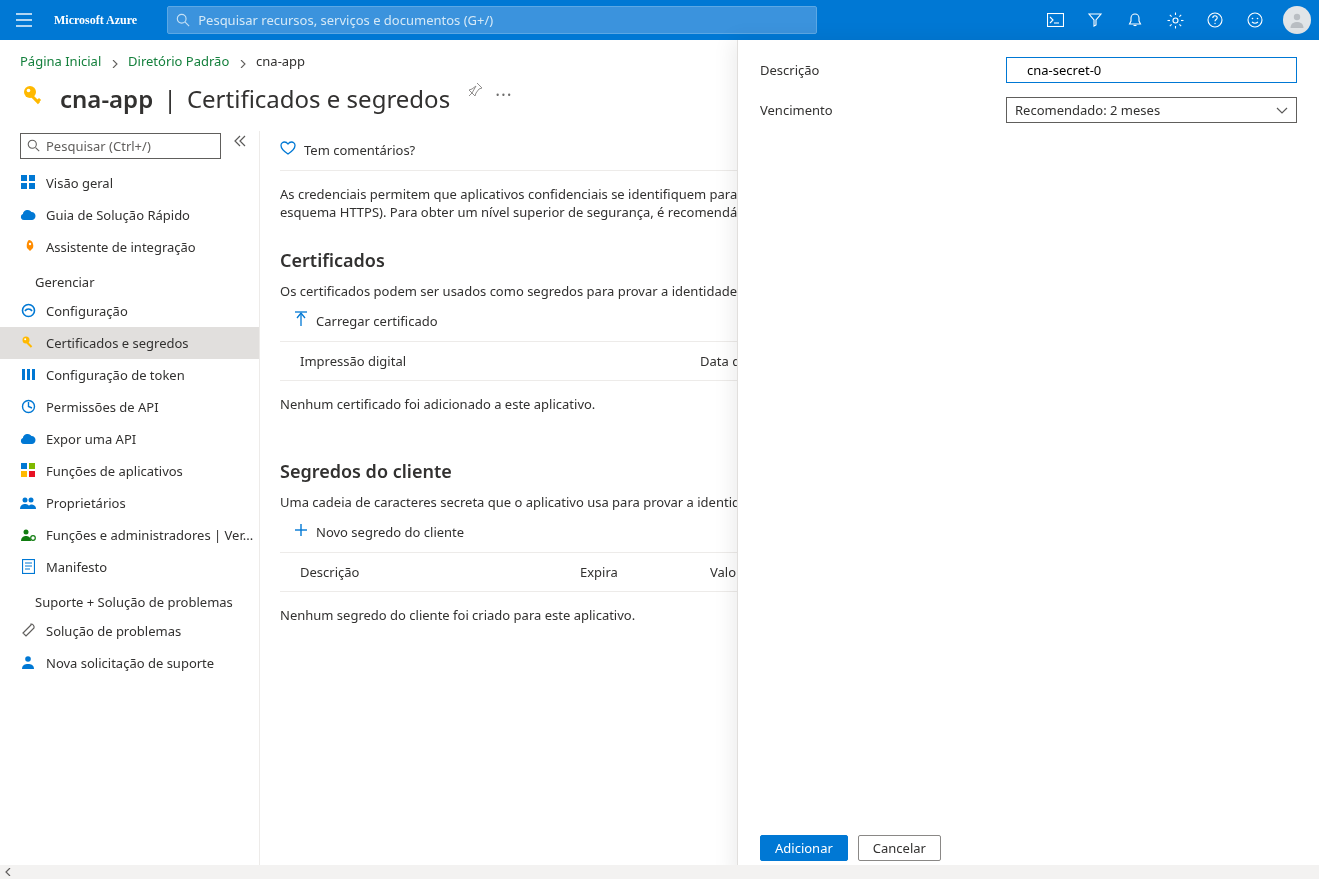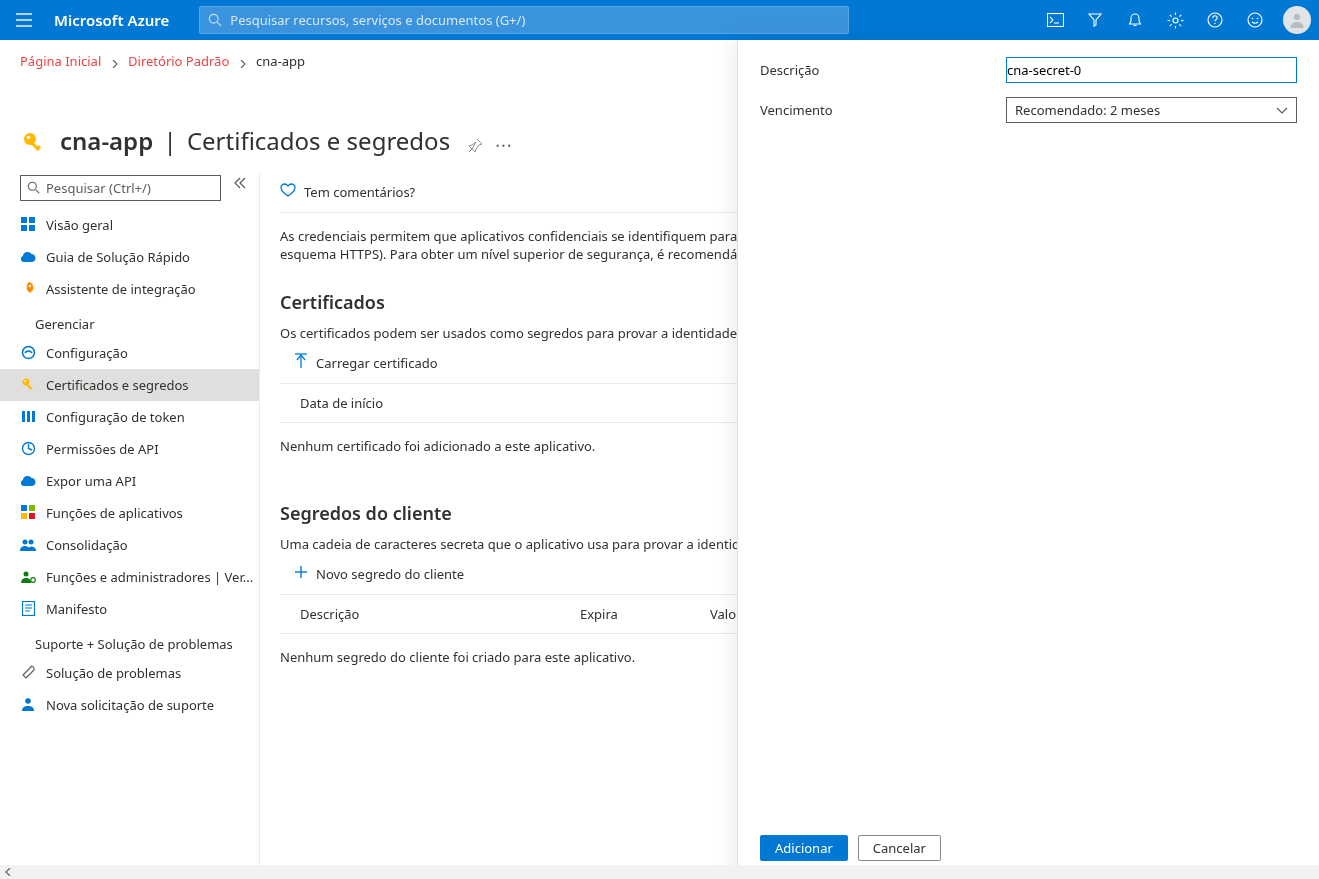--- a/index.html
+++ b/index.html
@@ -1,38 +1,38 @@
 <!DOCTYPE html>
 <html><head>
 <meta charset="utf-8">
 <style>
   * { box-sizing: border-box; margin: 0; padding: 0; }
   html, body { width: 1319px; height: 879px; font-family: "Segoe UI", system-ui, sans-serif; font-size: 13px; color: #323130; background: #fff; overflow: hidden; }
 
   .topbar { height: 40px; background: #0078d4; display: flex; align-items: center; color: #fff; padding: 0 0 0 0; }
   .topbar .hamburger { width: 48px; height: 40px; display: flex; align-items: center; justify-content: center; cursor: pointer; }
-  .topbar .brand { font-weight: 600; font-size: 15px; padding: 0 10px 0 6px; margin-right: 20px; white-space: nowrap; }
+  .topbar .brand { font-weight: 600; font-size: 12px; padding: 0 10px 0 6px; margin-right: 20px; white-space: nowrap; font-family: Liberation Serif, serif; }
   .topbar .searchbox { flex: 0 0 650px; height: 28px; background: #3b93dd; border-radius: 2px; display: flex; align-items: center; color: #d5e9f7; padding: 0 8px; border: 1px solid #5ca8e4; }
   .topbar .searchbox svg { flex: 0 0 auto; margin-right: 8px; opacity: .9; }
   .topbar .searchbox span { font-size: 13px; }
   .topbar .spacer { flex: 1; }
   .topbar .tb-icons { display: flex; align-items: center; height: 100%; }
   .topbar .tb-icon { width: 40px; height: 40px; display: flex; align-items: center; justify-content: center; cursor: pointer; }
   .topbar .avatar { width: 44px; display: flex; align-items: center; justify-content: center; }
   .topbar .avatar-circle { width: 28px; height: 28px; border-radius: 50%; background: #e1e5e8; display: flex; align-items: center; justify-content: center; }
   .topbar .avatar-circle svg { opacity: .55; }
 
   .page { position: relative; height: calc(879px - 40px); }
 
   .breadcrumb { padding: 12px 20px 6px 20px; font-size: 13px; color: #605e5c; }
-  .breadcrumb a { color: #ef4444; text-decoration: none; cursor: pointer; }
+  .breadcrumb a { color: #15803d; text-decoration: none; cursor: pointer; }
   .breadcrumb .sep { color: #605e5c; padding: 0 6px; }
   .breadcrumb .chev { display:inline-block; vertical-align: middle; }
 
-  .titlebar { display: flex; align-items: flex-end; padding: 4px 20px 16px 20px; gap: 12px; margin-top: 42px; }
+  .titlebar { display: flex; align-items: flex-start; padding: 4px 20px 16px 20px; gap: 12px; }
   .titlebar .key-icon { width: 28px; height: 28px; display: inline-flex; align-items: center; justify-content: center; }
   .titlebar h1 { font-weight: 600; font-size: 24px; color: #323130; }
   .titlebar .subtitle { font-weight: 400; color: #323130; }
   .titlebar .pin { margin-left: 6px; opacity: .7; cursor: pointer; }
   .titlebar .dots { font-size: 18px; opacity: .7; cursor: pointer; letter-spacing: 1px; }
 
   .columns { display: flex; height: calc(100% - 82px); }
   .sidebar { width: 260px; border-right: 1px solid #edebe9; height: 100%; overflow: hidden; }
   .sidebar .search-row { display: flex; align-items: flex-start; padding: 2px 8px 8px 20px; gap: 8px; }
   .sidebar .sb-search { flex: 1; height: 26px; border: 1px solid #605e5c; display: flex; align-items: center; padding: 0 6px; color: #605e5c; gap: 6px; }
@@ -53,21 +53,21 @@
   .tbl-head .col { padding-left: 20px; }
   .empty-msg { padding: 14px 0 0 0; color: #323130; }
 
   .panel { position: absolute; top: 0; right: 0; width: 582px; height: 100%; background: #fff; border-left: 1px solid #e1dfdd; box-shadow: -4px 0 20px rgba(0,0,0,.08); display: flex; flex-direction: column; }
   .panel-head { display: flex; align-items: center; justify-content: space-between; padding: 18px 22px 14px 22px; }
   .panel-head h2 { font-size: 22px; font-weight: 600; }
   .panel-head .close { cursor: pointer; opacity: .75; padding: 4px; }
   .panel-body { padding: 10px 22px 0 22px; flex: 1; }
   .form-row { display: flex; align-items: center; height: 40px; }
   .form-row .flabel { width: 246px; font-size: 13px; color: #323130; }
-  .form-row .ftext { flex: 1; height: 26px; border: 1px solid #0078d4; outline: none; padding: 0 0; font-size: 13px; font-family: inherit; }
+  .form-row .ftext { flex: 1; height: 26px; border: 1px solid #0078d4; outline: none; padding: 0 20px; font-size: 13px; font-family: inherit; }
   .form-row .fselect { flex: 1; height: 26px; border: 1px solid #605e5c; display: flex; align-items: center; justify-content: space-between; padding: 0 8px; font-size: 13px; cursor: pointer; }
   .form-row .fselect .chev { opacity: .8; }
   .panel-foot { padding: 14px 22px 18px 22px; display: flex; gap: 10px; }
   .btn { height: 26px; padding: 0 14px; font-size: 13px; border-radius: 2px; cursor: pointer; display: inline-flex; align-items: center; }
   .btn.primary { background: #0078d4; color: #fff; border: 1px solid #0078d4; }
   .btn.default { background: #fff; color: #323130; border: 1px solid #8a8886; }
 
   .scrollbar-x { position: absolute; left: 0; right: 0; bottom: 0; height: 14px; background: #f3f2f1; display: flex; align-items: center; }
   .scrollbar-x .thumb-l, .scrollbar-x .thumb-r { width: 16px; height: 14px; display: flex; align-items: center; justify-content: center; color: #605e5c; }
 </style>
@@ -295,21 +295,21 @@
       </div>
       <div class="menu-item">
         <span class="mi-icon">
             <svg width="16" height="13" viewBox="0 0 16 13">
               <circle cx="5" cy="4" r="2.5" fill="#0078d4"></circle>
               <circle cx="11" cy="4" r="2.5" fill="#0078d4"></circle>
               <path d="M0 13 C0 9 3 8 5 8 C7 8 10 9 10 13 Z" fill="#0078d4"></path>
               <path d="M8 13 C8 9.5 10 8.5 11.5 8.5 C13 8.5 16 9.5 16 13 Z" fill="#0078d4"></path>
             </svg>
           </span>
-        <span>Consolidação</span>
+        <span>Proprietários</span>
       </div>
       <div class="menu-item">
         <span class="mi-icon">
             <svg width="15" height="14" viewBox="0 0 15 14">
               <circle cx="5" cy="4" r="2.5" fill="#107c10"></circle>
               <path d="M0 13 C0 9 3 8 5 8 C7 8 10 9 10 13 Z" fill="#107c10"></path>
               <circle cx="12" cy="10" r="2.3" fill="none" stroke="#107c10" stroke-width="1.2"></circle>
             </svg>
           </span>
         <span>Funções e administradores | Ver...</span>
@@ -362,20 +362,21 @@
 
       <div class="cmd">
         <span><svg width="14" height="16" viewBox="0 0 14 16">
               <line x1="7" y1="15" x2="7" y2="3" stroke="#0078d4" stroke-width="1.3"></line>
               <polyline points="3,7 7,2 11,7" fill="none" stroke="#0078d4" stroke-width="1.3"></polyline>
               <line x1="1" y1="1" x2="13" y2="1" stroke="#0078d4" stroke-width="1.3"></line>
             </svg></span>
         <span style="color:#323130;">Carregar certificado</span>
       </div>
       <div class="tbl-head">
+        <div class="col" style="width:400px;">Impressão digital</div>
         <div class="col" style="width:200px;">Data de início</div>
       </div>
       <p class="empty-msg">Nenhum certificado foi adicionado a este aplicativo.</p>
 
       <h2 style="margin-top:46px;">Segredos do cliente</h2>
       <p class="lead">Uma cadeia de caracteres secreta que o aplicativo usa para provar a identidade ao solicitar um token. Também pode ser chamada de senha do aplicativo.</p>
 
       <div class="cmd">
         <span><svg width="14" height="14" viewBox="0 0 14 14">
               <line x1="7" y1="1" x2="7" y2="13" stroke="#0078d4" stroke-width="1.4"></line>

